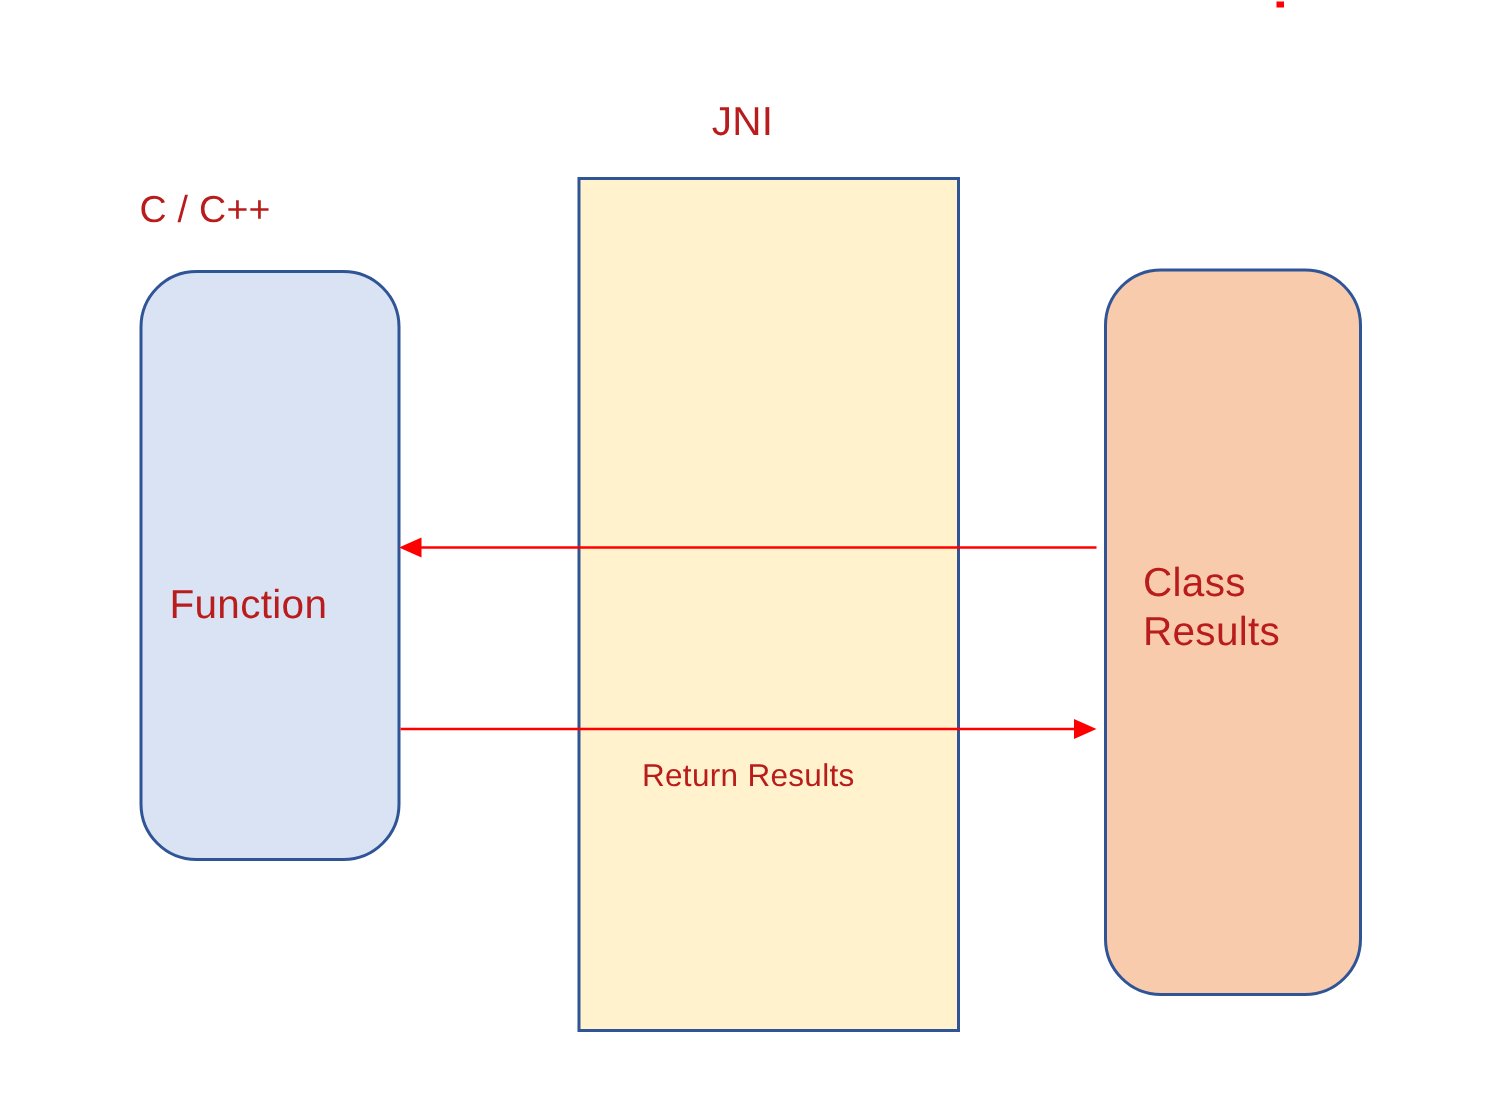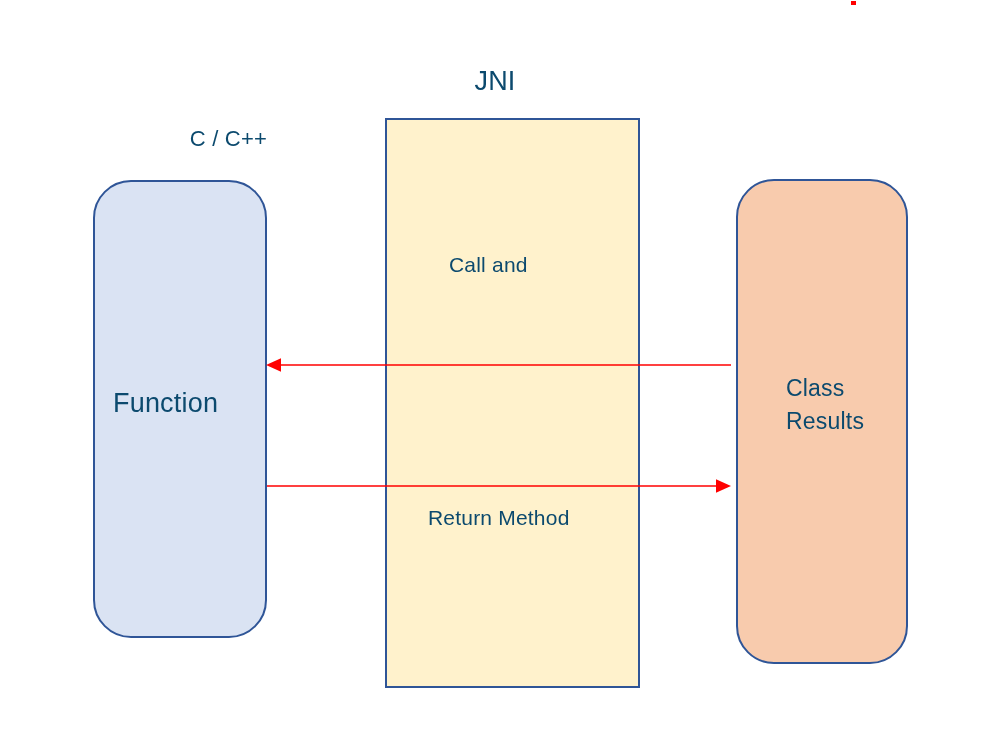--- a/index.html
+++ b/index.html
@@ -8,38 +8,38 @@
     font-family: "Liberation Sans", "DejaVu Sans", sans-serif;
     background: #ffffff;
     overflow: hidden;
   }
   .canvas {
     position: relative;
     width: 998px;
     height: 746px;
     background: #ffffff;
   }
-  .txt { position: absolute; color: #0c4a6e; letter-spacing: 0.2px; }
+  .txt { position: absolute; color: #b91c1c; letter-spacing: 0.2px; }
 
   .diagram-title {
     left: 385px; top: 66px; width: 220px;
     text-align: center; font-size: 27px;
   }
   .label-left {
     left: 93px; top: 126px; width: 174px;
-    text-align: right; font-size: 22px;
+    text-align: left; font-size: 25px;
   }
   .label-right {
     left: 736px; top: 128px; width: 150px;
     text-align: center; font-size: 25px;
   }
 
   .box { position: absolute; }
   .box-left {
-    left: 93px; top: 180px; width: 174px; height: 458px;
+    left: 93px; top: 180px; width: 174px; height: 394px;
     border: 2.5px solid; border-radius: 38px;
   }
   .box-center {
     left: 385px; top: 118px; width: 255px; height: 570px;
     border: 2.5px solid;
   }
   .box-right {
     left: 736px; top: 179px; width: 172px; height: 485px;
     border: 2.5px solid; border-radius: 38px;
   }
@@ -50,22 +50,22 @@
   }
   .call-label {
     left: 62px; top: 130px;
     font-size: 21px; line-height: 29px;
   }
   .return-label {
     left: 41px; top: 386px;
     font-size: 21px;
   }
   .class-method-label {
-    left: 48px; top: 191px;
-    font-size: 23px; line-height: 33px;
+    left: 24px; top: 191px;
+    font-size: 27px; line-height: 33px;
   }
 
   .arrow-layer {
     position: absolute; left: 0; top: 0;
     width: 998px; height: 746px;
     pointer-events: none;
   }
   .arrow-line { stroke-width: 1.6px; }
 
   .red-artifact {
@@ -80,23 +80,22 @@
 
   <div class="txt diagram-title">JNI</div>
   <div class="txt label-left">C / C++</div>
 
   <div class="box box-left" style="background-color: rgb(218, 227, 243); border-color: rgb(47, 85, 151);">
     <div class="txt function-label">Function</div>
   </div>
 
   <div class="box box-center" style="background-color: rgb(255, 242, 204); border-color: rgb(47, 85, 151);">
     <div class="txt call-label">
-      <div>Call and</div>
     </div>
-    <div class="txt return-label">Return Method</div>
+    <div class="txt return-label">Return Results</div>
   </div>
 
   <div class="box box-right" style="background-color: rgb(248, 203, 173); border-color: rgb(47, 85, 151);">
     <div class="txt class-method-label">
       <div>Class</div>
       <div>Results</div>
     </div>
   </div>
 
   <svg class="arrow-layer" viewBox="0 0 998 746" xmlns="http://www.w3.org/2000/svg">

